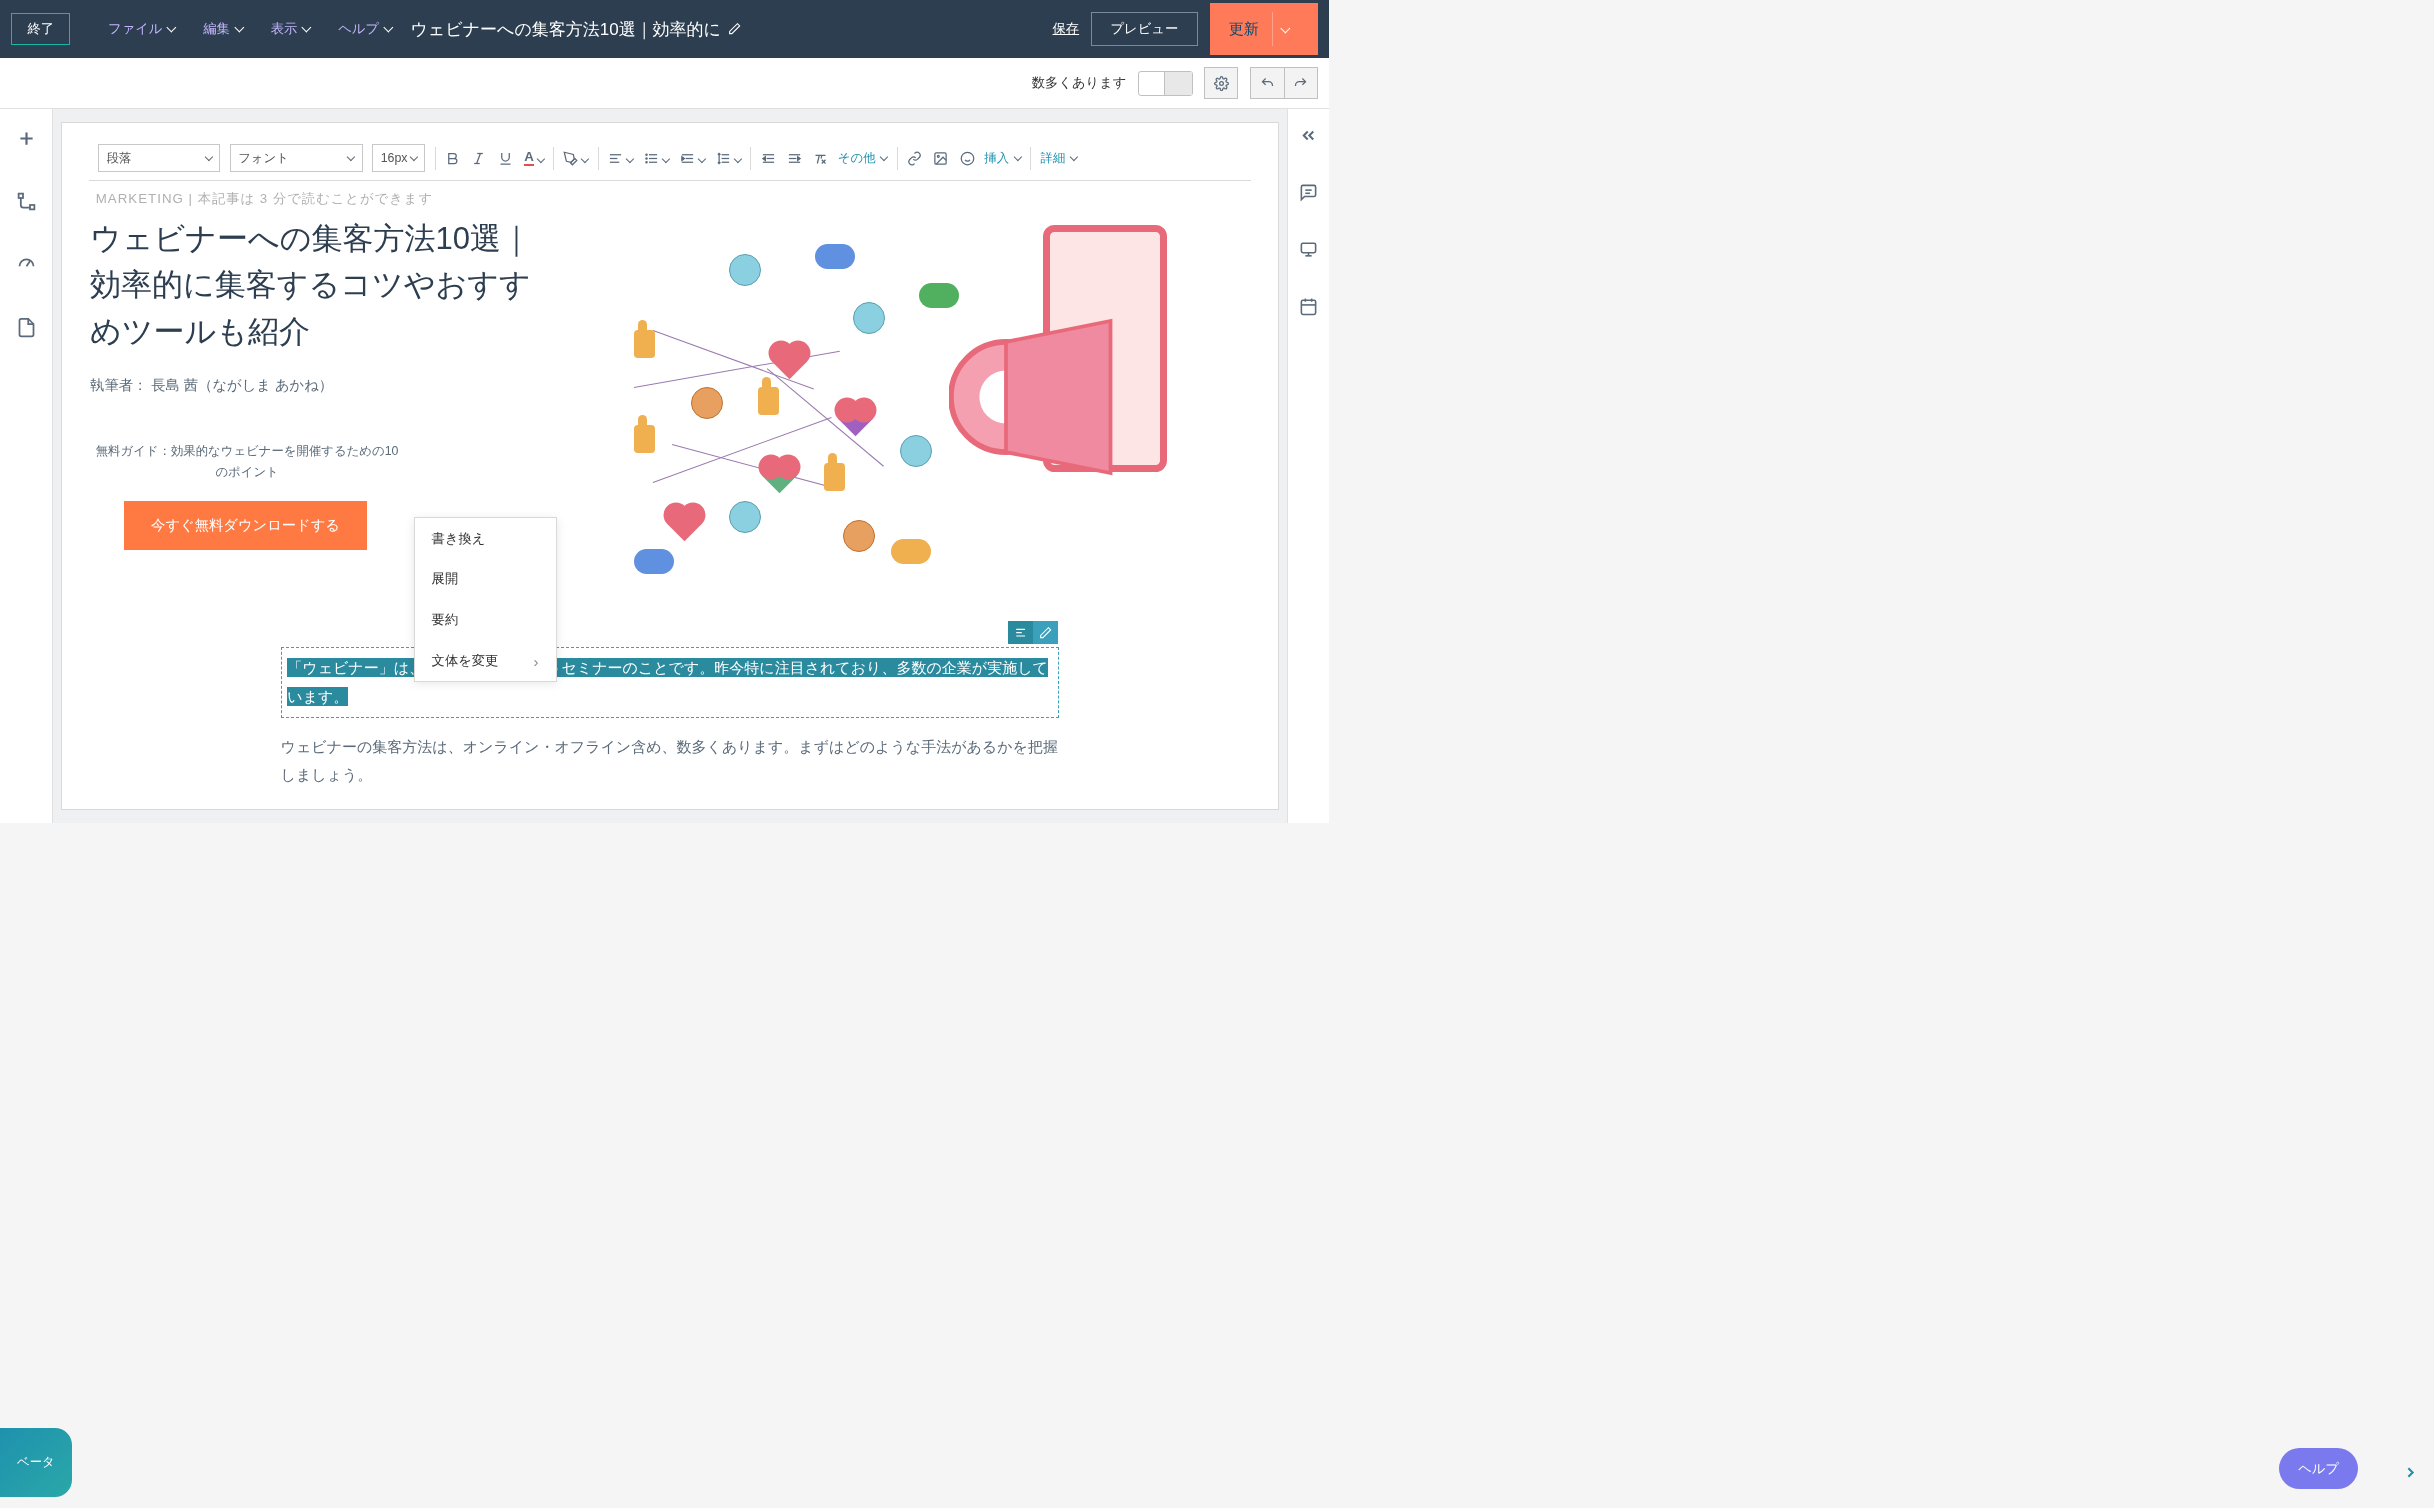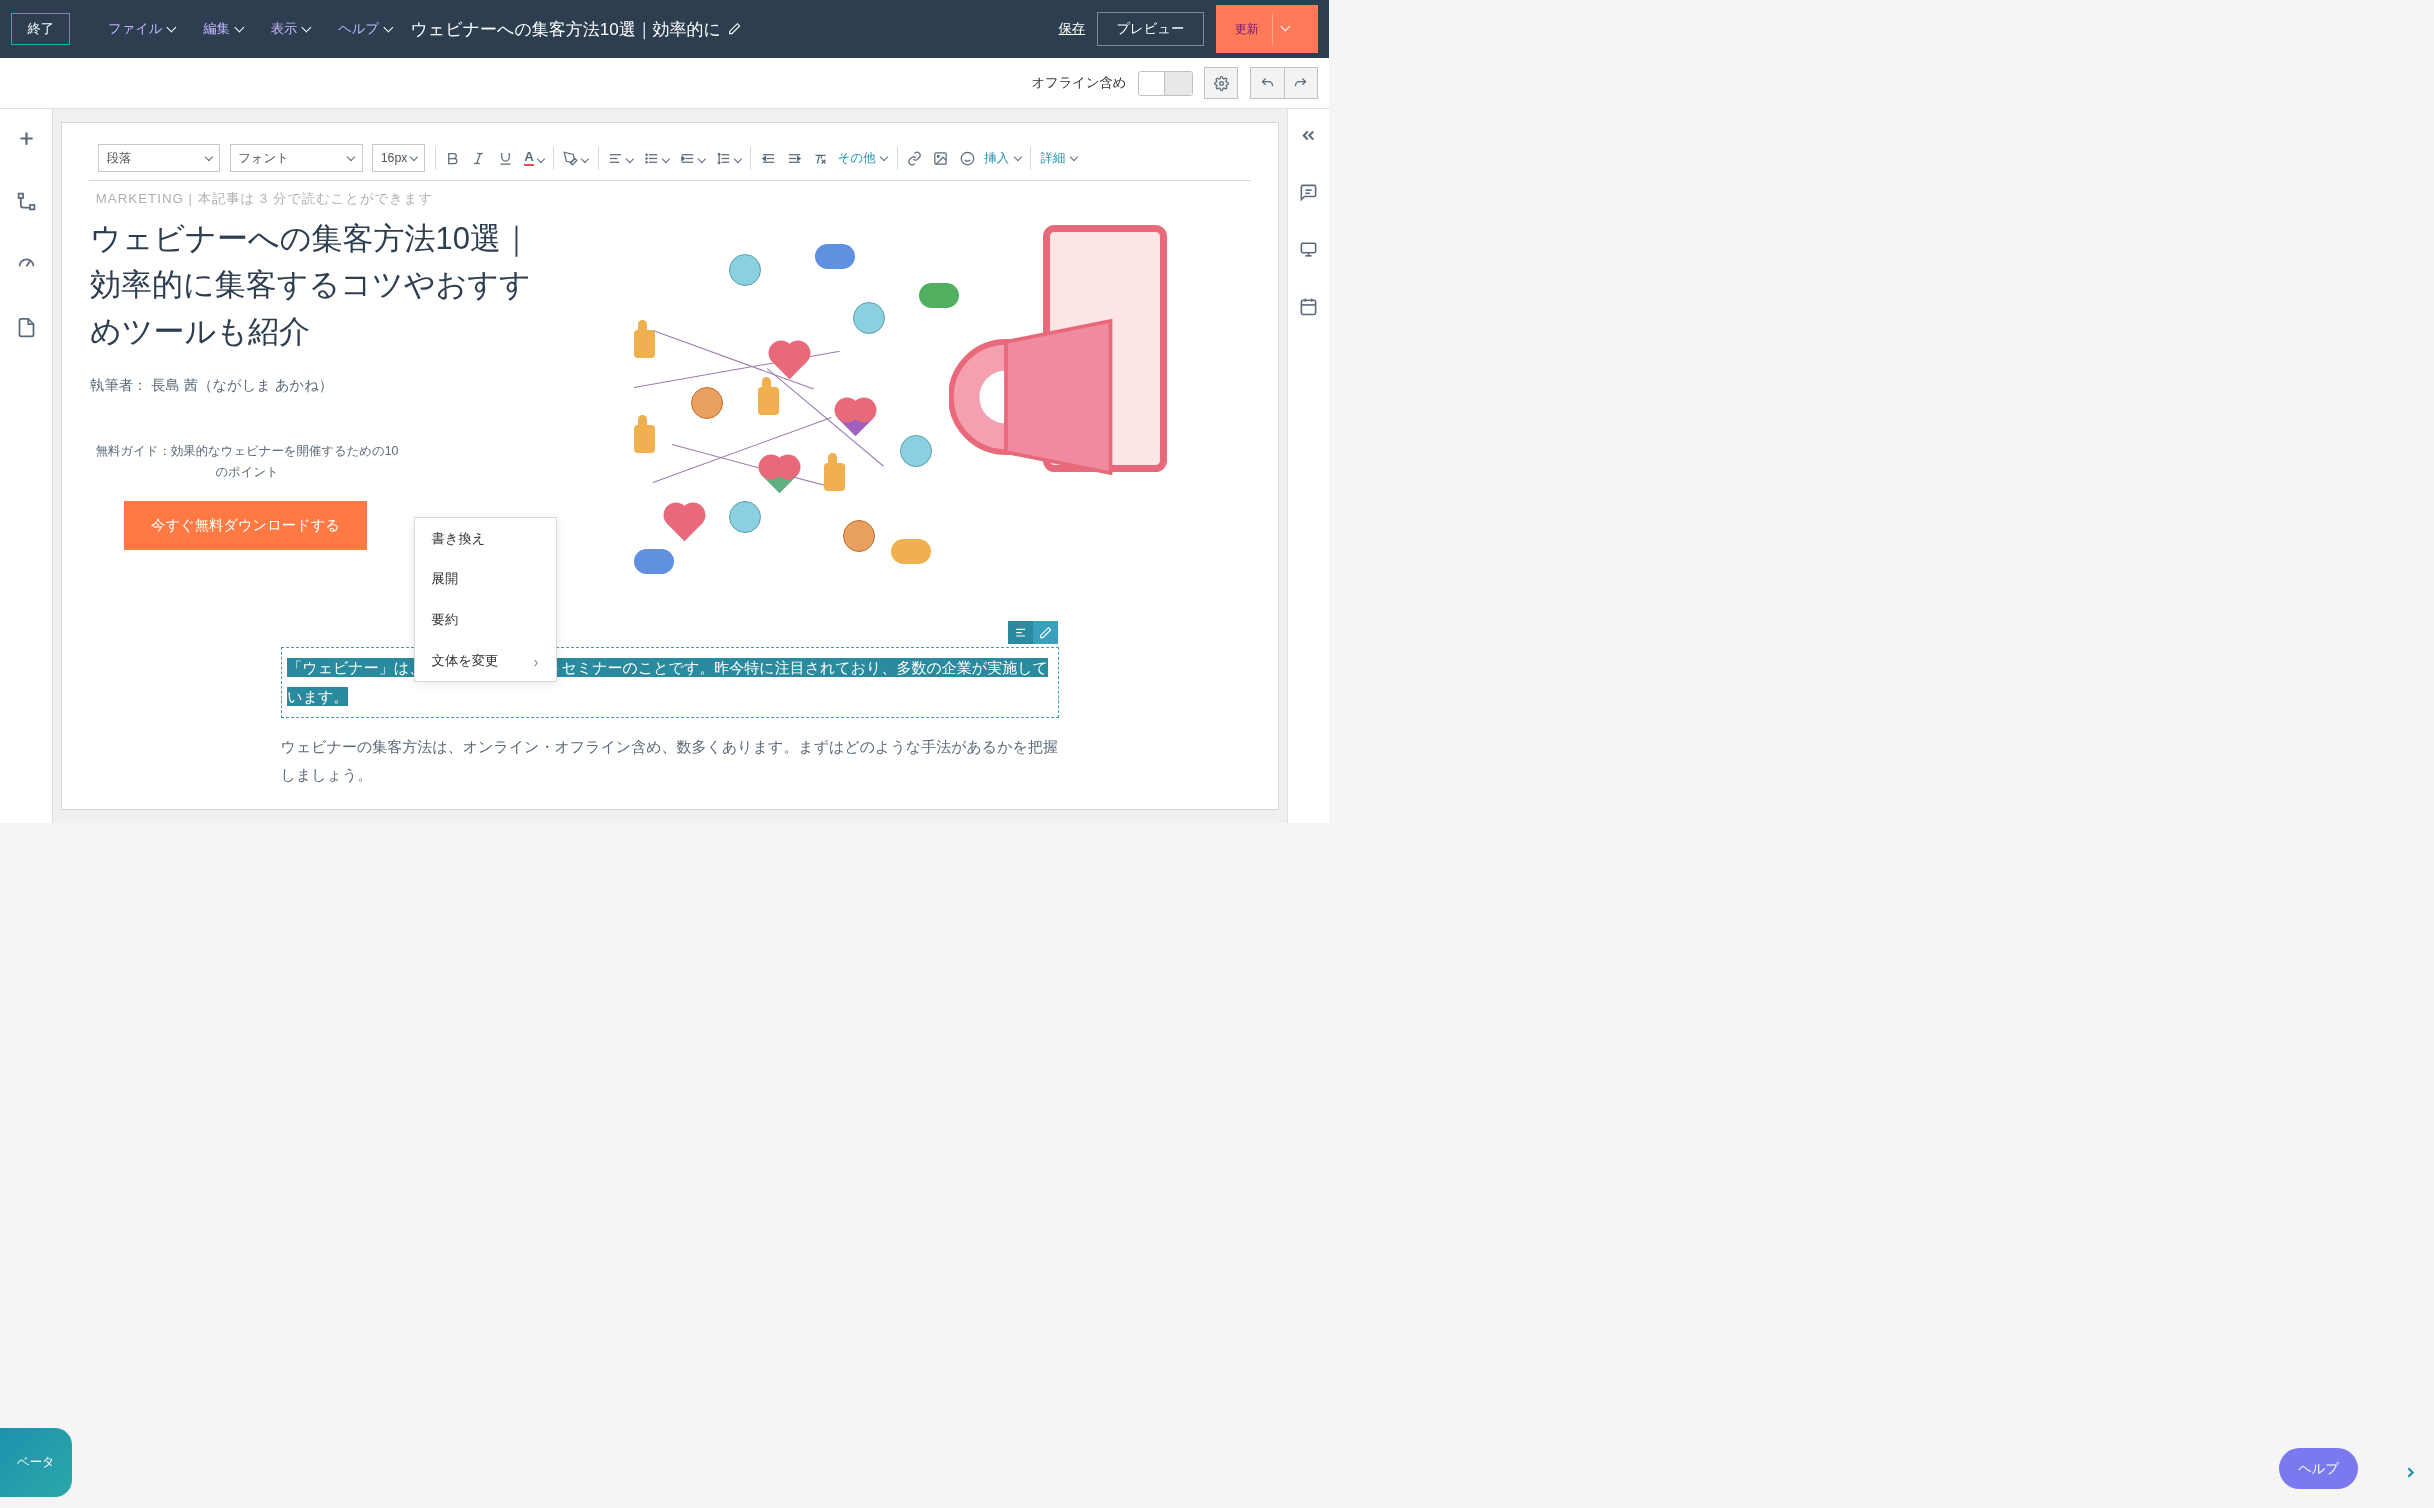--- a/index.html
+++ b/index.html
@@ -9,21 +9,21 @@
 .topbar { background: #2d3e50; height: 58px; display: flex; align-items: center; padding: 0 11.4px; color: #fff; }
 .exit-btn { border: 1px solid #14b8a6; background: transparent; color: #fff; padding: 5.7px 15px; font-size: 13.3px; cursor: pointer; }
 .menu-group { display: flex; gap: 28.5px; margin-left: 38px; }
 .menu-item { color: #c4b5fd; font-size: 13.3px; display: flex; align-items: center; gap: 5.7px; cursor: pointer; }
 .chev::after { content: ""; display: inline-block; width: 5.7px; height: 5.7px; border-right: 1px solid #fff; border-bottom: 1px solid #fff; transform: rotate(45deg); margin-bottom: 2.9px; }
 .doc-title { margin-left: 19px; font-size: 17px; color: #fff; display: flex; align-items: center; gap: 7.6px; }
 .pencil { width: 13.3px; height: 13.3px; }
 .topbar-right { margin-left: auto; display: flex; align-items: center; gap: 11.4px; }
 .save-link { color: #fff; text-decoration: underline; font-size: 13.3px; cursor: pointer; }
 .preview-btn { border: 1px solid #7a8a9b; background: transparent; color: #fff; padding: 6.7px 19px; font-size: 13.3px; cursor: pointer; }
-.update-btn { background: #ff7a59; color: #701a75; border: none; padding: 8.6px 19px; font-size: 12px; cursor: pointer; display: flex; align-items: center; text-align: right; }
+.update-btn { background: #ff7a59; color: #0c4a6e; border: none; padding: 8.6px 19px; font-size: 15px; cursor: pointer; display: flex; align-items: center; text-align: right; }
 .update-chev { border-left: 1px solid rgba(255,255,255,.3); padding: 8.6px 9.5px; margin-left: 13.3px; }
 
 
 .subbar { background: #fff; height: 51px; border-bottom: 1px solid #e0e0e0; display: flex; align-items: center; justify-content: flex-end; padding-right: 11.4px; gap: 11.4px; }
 .focus-label { font-size: 13.3px; color: #333; }
 .toggle { width: 55px; height: 25px; border: 1px solid #c0c0c0; border-radius: 2.9px; background: #fff; position: relative; }
 .toggle::after { content: ""; position: absolute; right: 0; top: 0; width: 27px; height: 23px; background: #e8e8e8; border-left: 1px solid #c0c0c0; }
 .sq-btn { width: 34px; height: 32px; border: 1px solid #c0c0c0; background: #f3f3f3; display: flex; align-items: center; justify-content: center; cursor: pointer; color: #5a6a7a; }
 .sq-btn svg { width: 15px; height: 15px; }
 .btn-pair { display: flex; }
@@ -130,21 +130,21 @@
     <span class="save-link">保存</span>
     <button class="preview-btn">プレビュー</button>
     <button class="update-btn">
       <span>更新</span>
       <span class="update-chev"><span class="chev"></span></span>
     </button>
   </div>
 </div>
 
 <div class="subbar">
-  <span class="focus-label">オフライン含め</span>
+  <span class="focus-label">数多くあります</span>
   <div class="toggle"></div>
   <div class="sq-btn">
       <svg viewBox="0 0 24 24" fill="none" stroke="currentColor" stroke-width="2">
         <circle cx="12" cy="12" r="3"></circle>
         <path d="M19.4 15a1.7 1.7 0 00.3 1.8l.1.1a2 2 0 11-2.8 2.8l-.1-.1a1.7 1.7 0 00-1.8-.3 1.7 1.7 0 00-1 1.5V21a2 2 0 11-4 0v-.1a1.7 1.7 0 00-1-1.5 1.7 1.7 0 00-1.8.3l-.1.1a2 2 0 11-2.8-2.8l.1-.1a1.7 1.7 0 00.3-1.8 1.7 1.7 0 00-1.5-1H3a2 2 0 110-4h.1a1.7 1.7 0 001.5-1 1.7 1.7 0 00-.3-1.8l-.1-.1a2 2 0 112.8-2.8l.1.1a1.7 1.7 0 001.8.3H9a1.7 1.7 0 001-1.5V3a2 2 0 114 0v.1a1.7 1.7 0 001 1.5 1.7 1.7 0 001.8-.3l.1-.1a2 2 0 112.8 2.8l-.1.1a1.7 1.7 0 00-.3 1.8V9a1.7 1.7 0 001.5 1H21a2 2 0 110 4h-.1a1.7 1.7 0 00-1.5 1z"></path>
       </svg>
     </div>
   <div class="btn-pair">
     <div class="sq-btn">
         <svg viewBox="0 0 24 24" fill="none" stroke="currentColor" stroke-width="2">

